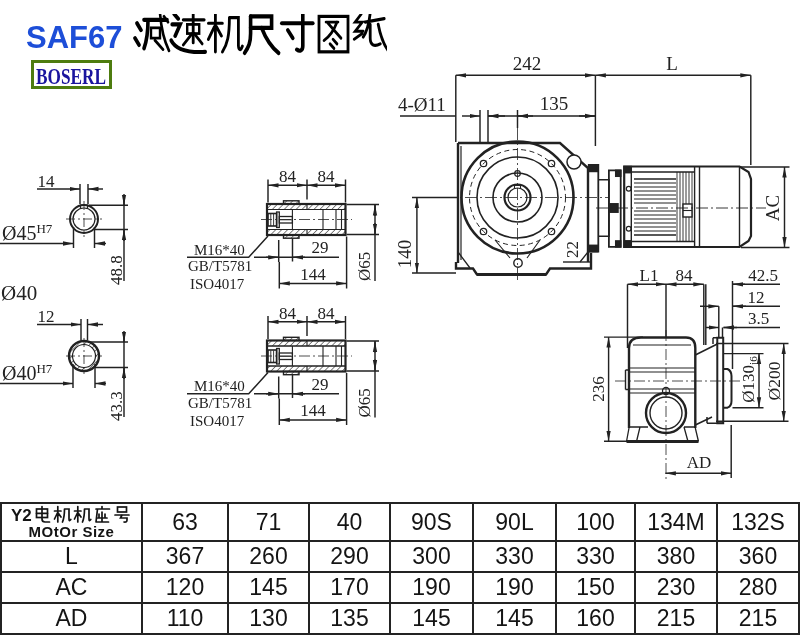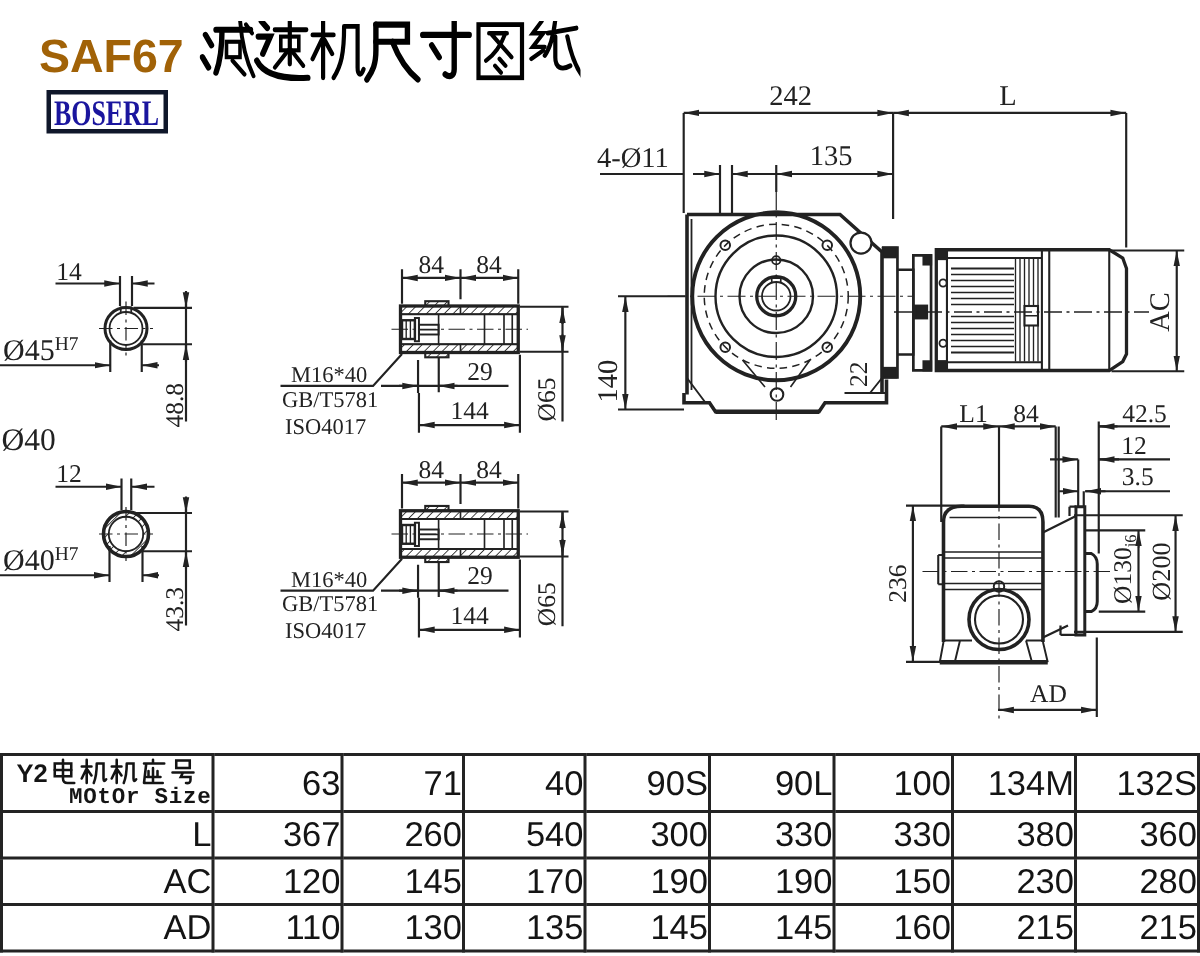--- a/index.html
+++ b/index.html
@@ -1,22 +1,22 @@
 <!DOCTYPE html>
 <html><head>
 <meta charset="utf-8">
 <style>
 html,body{margin:0;padding:0;background:#fff;width:800px;height:637px;overflow:hidden}
 body{font-family:"Liberation Serif",serif;position:relative}
 .abs{position:absolute}
-#title{left:26px;top:22px;font-family:"Liberation Sans",sans-serif;font-weight:bold;font-size:31px;line-height:31px;color:#a16207}
-#logo{left:31px;top:60px;width:75px;height:23px;border:3px solid #0f172a;color:#ec4899;font-family:"Liberation Serif",serif;font-weight:bold;font-size:23px;text-align:left;line-height:23px}
+#title{left:26px;top:22px;font-family:"Liberation Sans",sans-serif;font-weight:bold;font-size:31px;line-height:31px;color:#1d4ed8}
+#logo{left:31px;top:60px;width:75px;height:23px;border:3px solid #4d7c0f;color:#ec4899;font-family:"Liberation Serif",serif;font-weight:bold;font-size:23px;text-align:left;line-height:23px}
 #logo svg{display:block}
 table{position:absolute;left:0;top:502px;width:800px;border-collapse:collapse;table-layout:fixed;font-family:"Liberation Sans",sans-serif;color:#141414}
-td{border:2px solid #232323;text-align:right;vertical-align:middle;padding:0;font-size:23px}
+td{border:2px solid #232323;text-align:center;vertical-align:middle;padding:0;font-size:23px}
 td.h{font-size:17px;line-height:17px}
 </style>
 </head>
 <body>
 <div class="abs" id="title">SAF67<svg id="cntitle" width="254" height="44" viewBox="0 0 254 44" style="position:absolute;left:107px;top:-8px" fill="none" stroke="#000" stroke-width="3.6" stroke-linecap="round">
       <g transform="translate(0,-5.6) scale(1,1.143)">
 <g>
 <path d="M4,13 L8,19 M2,26 L6,32"></path>
 <path d="M11,10 L34,10 M15,10 C15,20 14,28 11,35"></path>
 <rect x="18" y="17" width="9" height="9" stroke-width="2.4"></rect>
@@ -297,36 +297,36 @@
               <path d="M10.5,3 Q10.5,11 8.5,16 M10.5,3 L15,3 L15,13 Q15,16 16.8,13.5"></path>
             </g>
 <g transform="translate(83,1)">
 <path d="M8,0.5 L8,3 M2,3 L15.5,3 M3.5,3 L2,16 M5,8 L5,12 M11,8 L11,12 M4,12 L13,12 M8,6 L8,16 M3,16 L14.5,16"></path>
             </g>
 <g transform="translate(103,1)">
 <rect x="3.5" y="1" width="9" height="5"></rect>
               <path d="M1,9 L15,9 M8,9 L6.5,12 L13,12 L13,14 Q13,16.5 10,16"></path>
             </g>
 </svg>
-<span style="font-family:Liberation Mono, monospace;font-weight:bold;font-size:15px;line-height:16px;letter-spacing:0.5px;display:block">MOtOr Size</span>
+<span style="font-family:Liberation Sans, sans-serif;font-weight:bold;font-size:15px;line-height:16px;letter-spacing:0.5px;display:block">MOtOr Size</span>
         </td>
 <td style="width:84px">63</td>
         <td style="width:79px">71</td>
         <td style="width:79px">40</td>
         <td style="width:81px">90S</td>
         <td style="width:81px">90L</td>
         <td style="width:77px">100</td>
         <td style="width:80px">134M</td>
         <td>132S</td>
 </tr>
 <tr>
         <td style="height:29px">L</td>
         <td>367</td>
         <td>260</td>
-        <td>540</td>
+        <td>290</td>
         <td>300</td>
         <td>330</td>
         <td>330</td>
         <td>380</td>
         <td>360</td>
       </tr>
 <tr>
         <td style="height:29px">AC</td>
         <td>120</td>
         <td>145</td>

